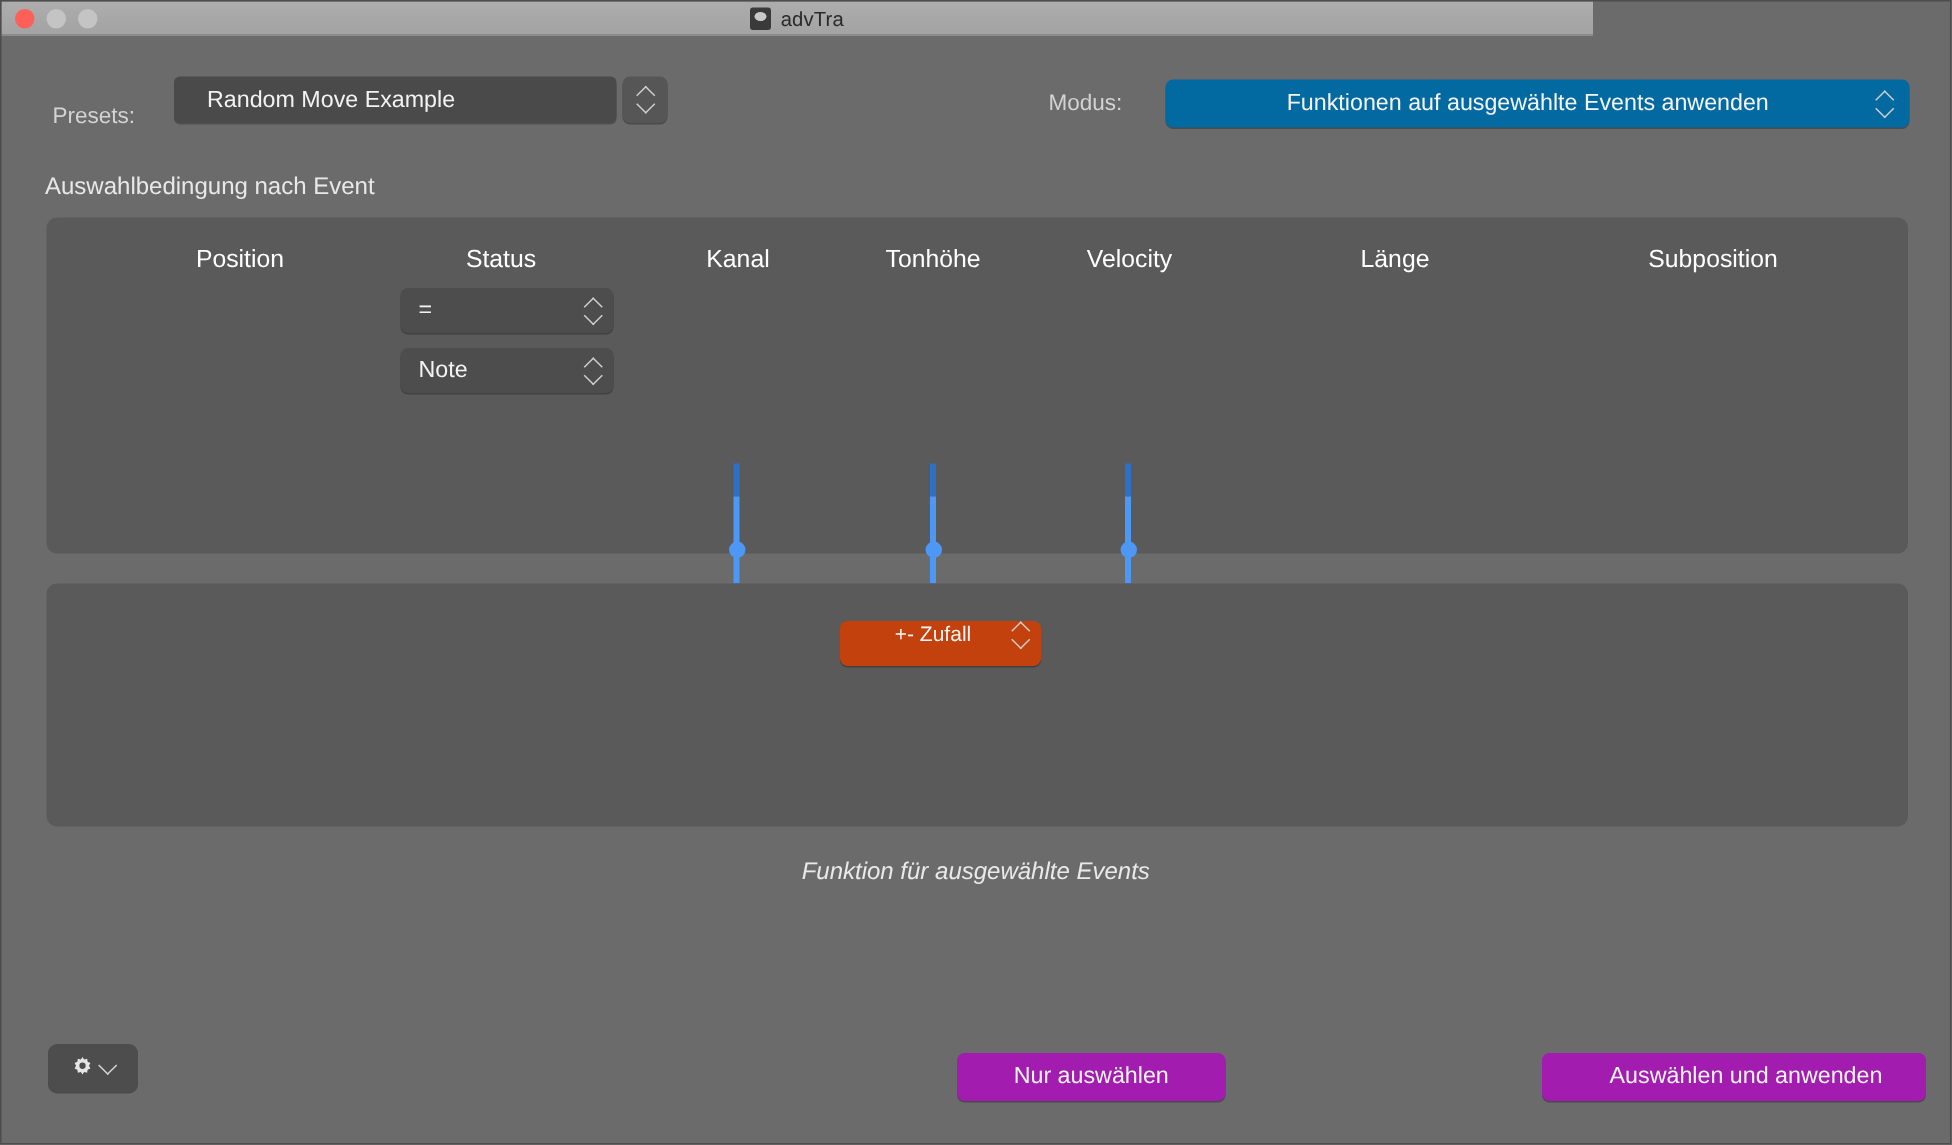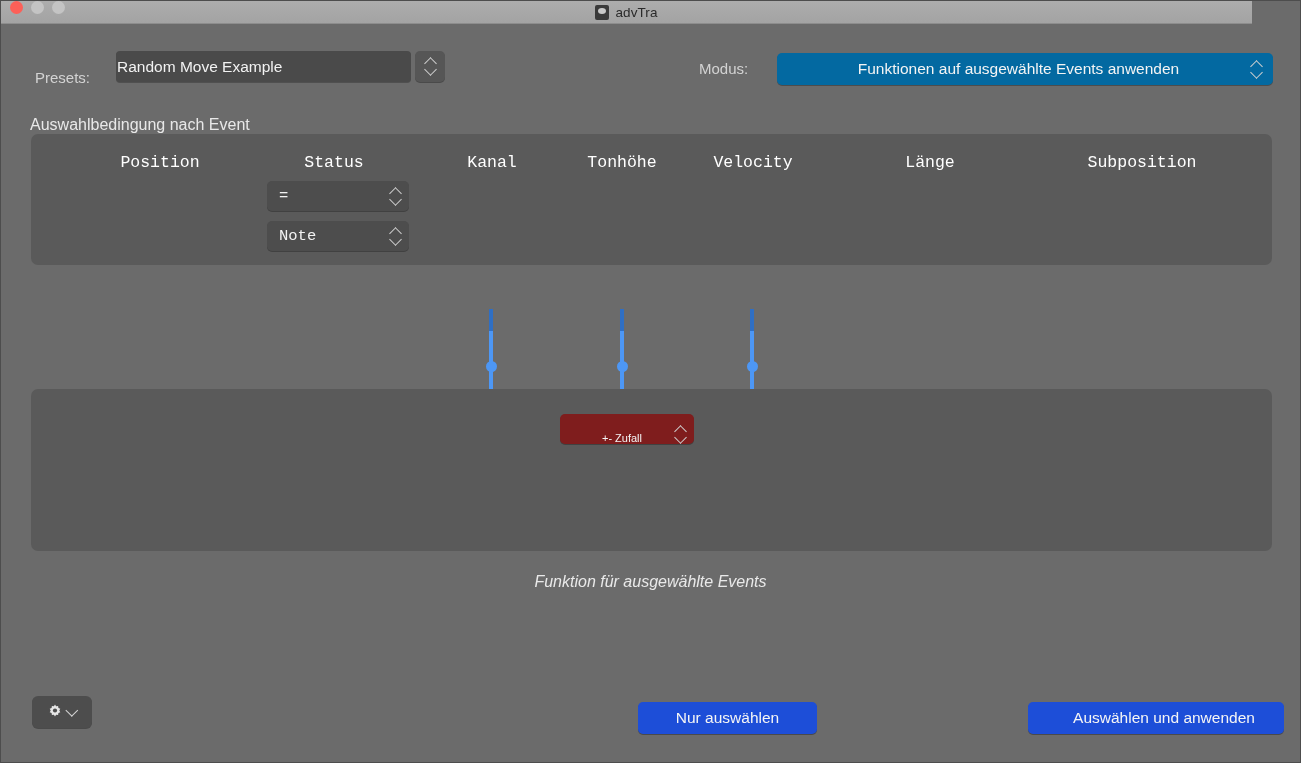--- a/index.html
+++ b/index.html
@@ -19,25 +19,26 @@
     height: 763px;
     background: #6b6b6b;
     border: 1px solid #4d4d4d;
     overflow: hidden;
   }
 
   
   #titlebar {
     position: absolute;
     left: 0; top: 0;
-    width: 1251px;
+    width: 1061px;
     height: 23px;
     background: linear-gradient(to bottom, #adadad 0%, #a3a3a3 100%);
     border-bottom: 1px solid #8d8d8d;
     display: flex;
+    align-items: center;
   }
   .traffic {
     display: flex;
     gap: 8px;
     margin-left: 9px;
   }
   .light {
     width: 13px; height: 13px;
     border-radius: 50%;
     display: block;
@@ -86,21 +87,21 @@
     margin-top: 12px;
   }
   #presets-field {
     position: absolute;
     left: 115px; top: 50px;
     width: 295px; height: 31px;
     background: #4a4a4a;
     border-radius: 4px;
     display: flex;
     align-items: center;
-    padding-left: 1px;
+    padding-left: 22px;
     font-size: 15.5px;
     color: #f2f2f2;
     box-shadow: 0 1px 0 rgba(0,0,0,0.25);
   }
   #presets-stepper {
     position: absolute;
     left: 414px; top: 50px;
     width: 30px; height: 31px;
     background: #565656;
     border-radius: 5px;
@@ -157,22 +158,22 @@
     color: #e8e8e8;
   }
 
   
   .panel {
     position: absolute;
     background: #5a5a5a;
     border-radius: 7px;
   }
   #panel-conditions {
-    left: 30px; top: 133px;
-    width: 1241px; height: 131px; font-family: Liberation Mono, monospace;
+    left: 30px; top: 144px;
+    width: 1241px; height: 224px;
   }
   #panel-functions {
     left: 30px; top: 388px;
     width: 1241px; height: 162px;
   }
 
   
   .col-head {
     position: absolute;
     top: 19px;
@@ -199,26 +200,26 @@
   .mini-popup .lbl { flex: 1; }
 
   #status-op   { left: 236px; top: 47px; width: 142px; }
   #status-type { left: 236px; top: 87px; width: 142px; }
 
   
   #func-popup {
     position: absolute;
     left: 529px; top: 25px;
     width: 134px; height: 30px;
-    background: #7f1d1d;
-    border-radius: 5px;
-    display: flex;
-    align-items: flex-end;
+    background: #c2410c;
+    border-radius: 5px;
+    display: flex;
+    align-items: flex-start;
     padding: 0 7px 0 10px;
-    font-size: 11px;
+    font-size: 14px;
     color: #f4f4f4;
     box-shadow: 0 1px 0 rgba(0,0,0,0.28);
   }
   #func-popup .lbl { flex: 1; text-align: center; }
 
   #func-stepper {
     position: absolute;
     left: 529px; top: 65px;
     width: 134px; height: 30px;
     background: #4d4d4d;
@@ -302,21 +303,21 @@
     width: 9px; height: 9px;
     border-left: 1.6px solid #d6d6d6;
     border-bottom: 1.6px solid #d6d6d6;
     transform: rotate(-45deg) translate(1px,-2px);
   }
 
   .push-btn {
     position: absolute;
     top: 701px;
     height: 32px;
-    background: #1d4ed8;
+    background: #a21caf;
     border-radius: 5px;
     display: flex;
     align-items: center;
     justify-content: center;
     font-size: 15.5px;
     color: #f5f5f5;
     box-shadow: 0 1px 0 rgba(0,0,0,0.3);
     padding: 0 16px;
     white-space: nowrap;
   }

